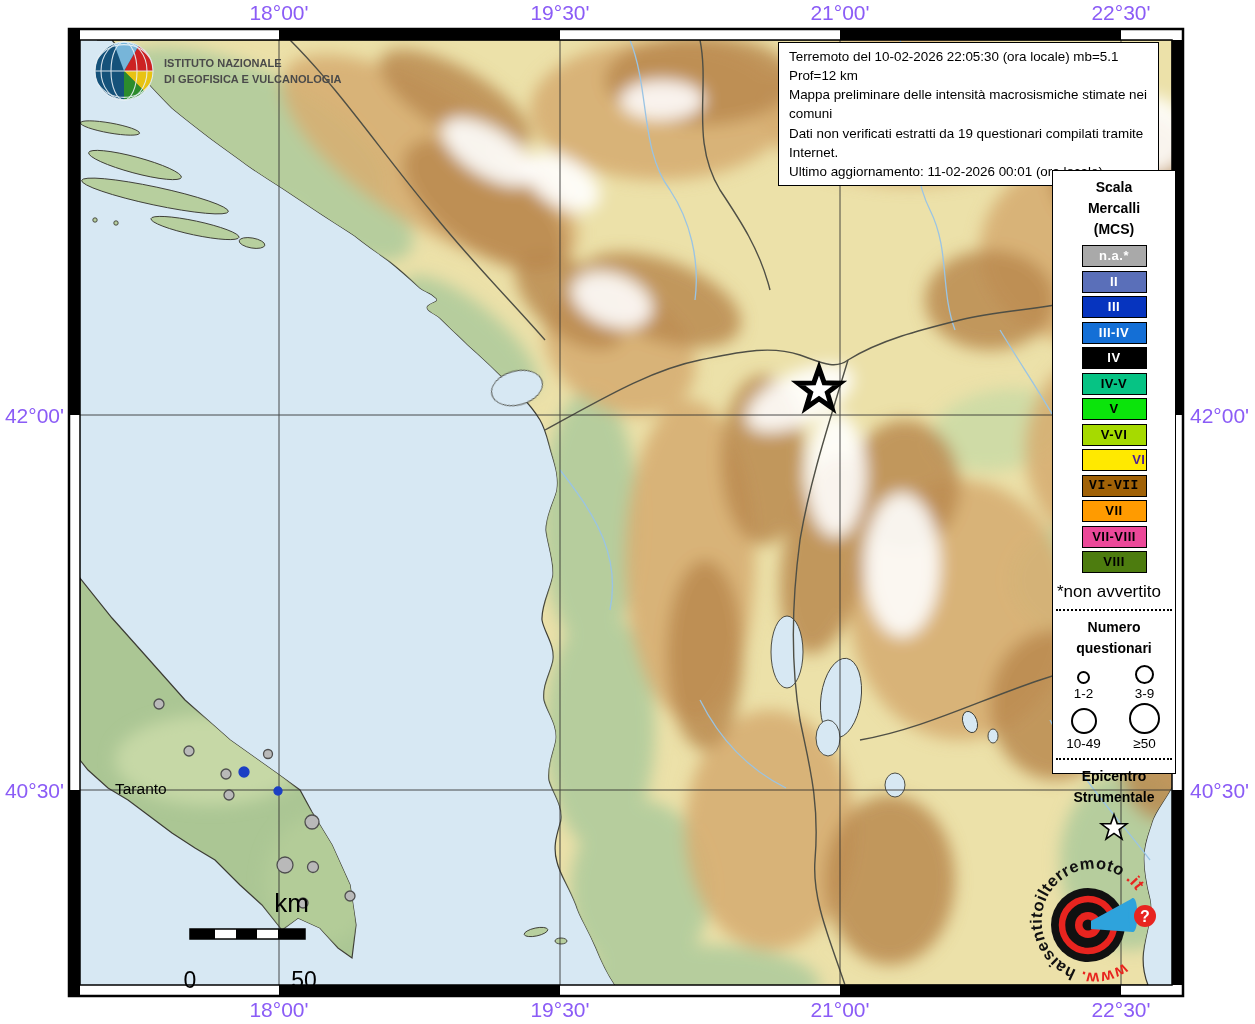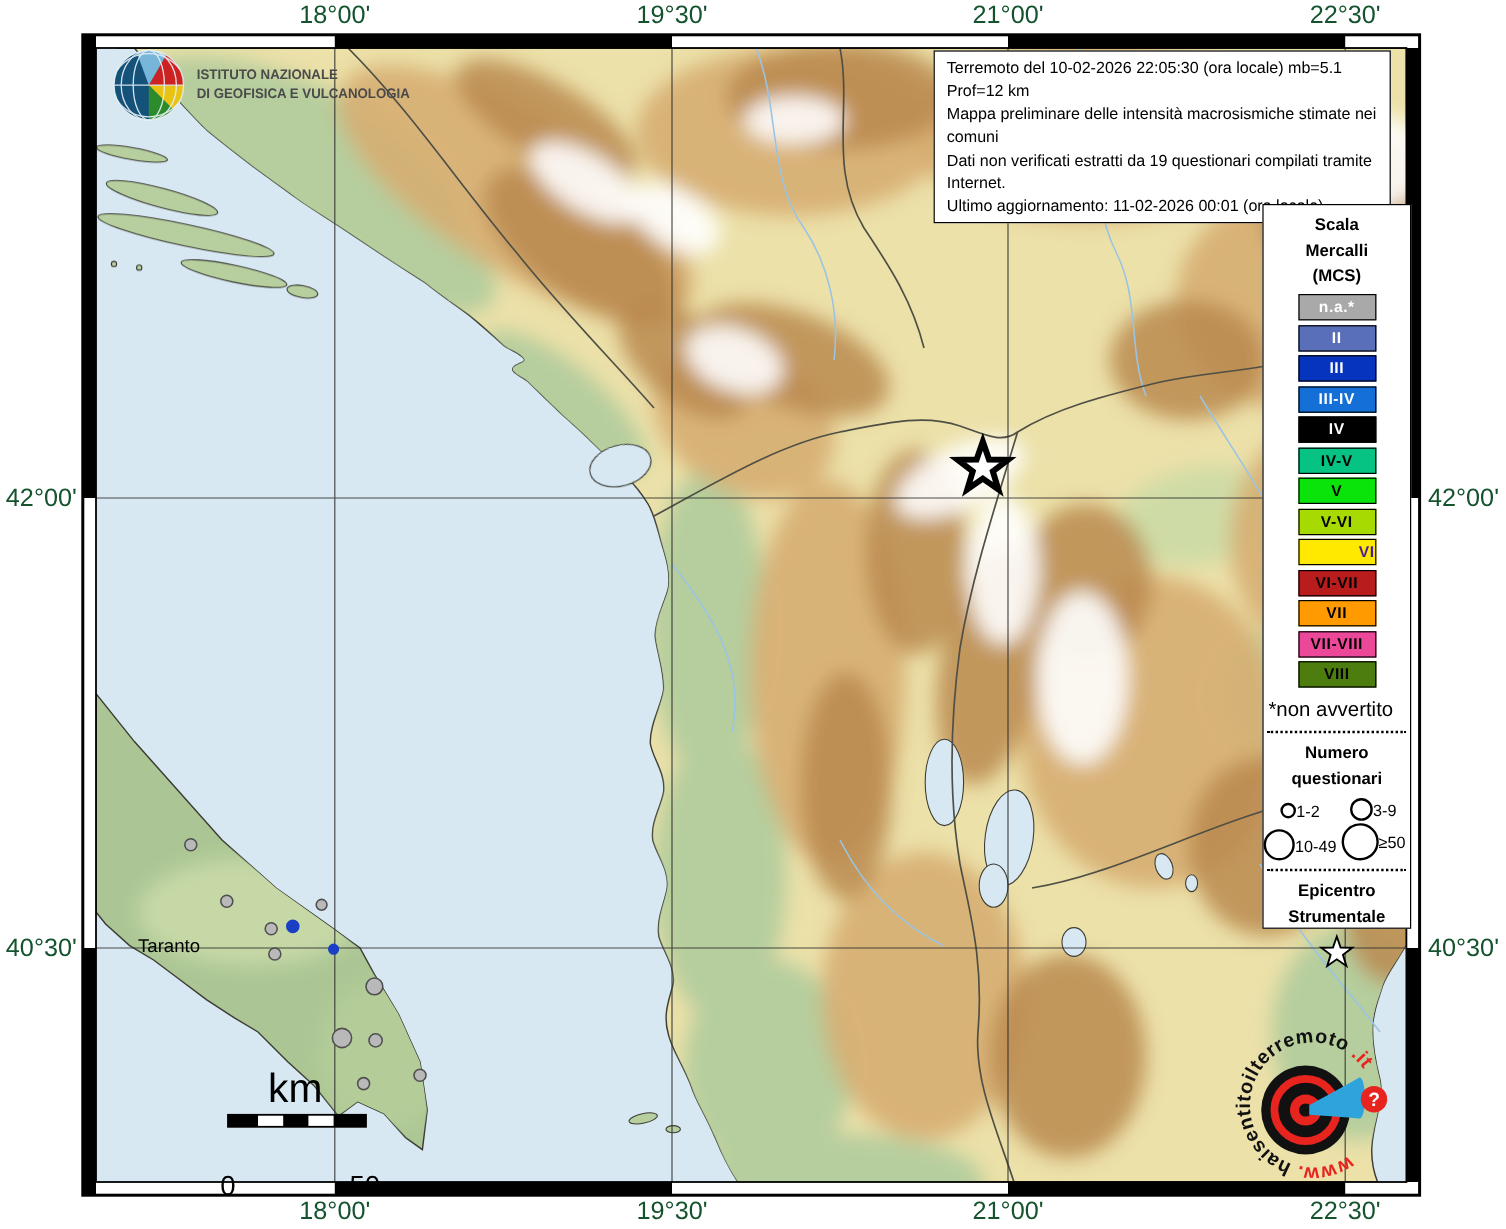--- a/index.html
+++ b/index.html
@@ -1,19 +1,19 @@
 <!DOCTYPE html>
 <html><head>
 <meta charset="utf-8">
 <style>
   html,body{margin:0;padding:0;background:#ffffff;}
   #stage{position:relative;width:1255px;height:1024px;background:#ffffff;overflow:hidden;
          font-family:"Liberation Sans",sans-serif;color:#000;}
   #mapsvg{position:absolute;left:0;top:0;}
-  .axis-label{position:absolute;font-size:21px;color:#14532d;white-space:nowrap;}
+  .axis-label{position:absolute;font-size:21px;color:#8b5cf6;white-space:nowrap;}
   .axis-top{top:1px;transform:translateX(-50%);}
   .axis-bottom{top:998px;transform:translateX(-50%);}
   .axis-left{left:0;width:64px;text-align:right;}
   .axis-right{left:1190px;width:64px;text-align:left;}
   
   #info-box{position:absolute;left:778px;top:42px;width:381px;background:#fff;
     border:1.5px solid #000;padding:4px 10px;font-size:13.4px;line-height:1.43;
     white-space:pre-line;box-sizing:border-box;}
   
   #ingv{position:absolute;left:93px;top:40px;display:flex;align-items:center;}
@@ -23,27 +23,27 @@
   #legend{position:absolute;left:1052px;top:170px;width:124px;height:604px;background:#fff;
     border:1.5px solid #000;box-sizing:border-box;padding-top:6px;}
   #legend .lg-title{font-size:14px;font-weight:bold;text-align:center;line-height:1.5;white-space:pre-line;}
   #legend-scale{margin-top:5px;}
   .chip{width:63px;height:20px;margin:3.5px auto 0 auto;border:1px solid #000;
     text-align:center;font-size:13px;font-weight:bold;line-height:20px;letter-spacing:.5px;}
   .lg-foot{font-size:17px;margin:9px 0 0 4px;}
   .lg-div{border-top:2px dotted #000;margin:7px 3px 6px 3px;height:0;}
   #legend-quest{display:grid;grid-template-columns:1fr 1fr;justify-items:center;
     align-items:end;row-gap:2px;margin-top:6px;}
-  .qc-cell{display:flex;flex-direction:row;align-items:center;justify-content:end;}
+  .qc-cell{display:flex;flex-direction:column;align-items:center;justify-content:end;}
   .qc-circle{border:2px solid #000;border-radius:50%;background:#fff;}
   .qc-label{font-size:13.5px;margin-top:2px;}
   .lg-star{display:block;margin:4px auto 0 auto;}
   
   #scalebar{position:absolute;left:183px;top:888px;width:140px;}
-  #scalebar .km{font-size:34px;text-align:center;width:126px;}
+  #scalebar .km{font-size:26px;text-align:right;width:126px;}
   #scalebar .nums{position:relative;height:24px;font-size:23px;}
   #scalebar .n0{position:absolute;left:7px;top:0;transform:translateX(-50%);}
   #scalebar .n50{position:absolute;left:121px;top:0;transform:translateX(-50%);}
   #taranto{position:absolute;left:115px;top:780px;font-size:15.5px;}
   
   #hsit{position:absolute;left:1010px;top:845px;}
 </style>
 </head>
 <body>
 
@@ -280,21 +280,21 @@
     <div id="legend-scale">
         <div class="chip" style="background: rgb(169, 169, 169); color: rgb(255, 255, 255);">n.a.*</div>
         <div class="chip" style="background: rgb(90, 111, 185); color: rgb(255, 255, 255);">II</div>
         <div class="chip" style="background: rgb(6, 52, 191); color: rgb(255, 255, 255);">III</div>
         <div class="chip" style="background: rgb(20, 111, 214); color: rgb(255, 255, 255);">III-IV</div>
         <div class="chip" style="background: #000000; color: rgb(255, 255, 255);">IV</div>
         <div class="chip" style="background: rgb(6, 195, 132); color: rgb(0, 0, 0);">IV-V</div>
         <div class="chip" style="background: rgb(11, 228, 11); color: rgb(0, 0, 0);">V</div>
         <div class="chip" style="background: rgb(166, 218, 0); color: rgb(0, 0, 0);">V-VI</div>
         <div class="chip" style="background: rgb(255, 233, 0); color: #4c1d95; text-align: right;">VI</div>
-        <div class="chip" style="background: #b91c1c; color: rgb(0, 0, 0);">VI-VII</div>
+        <div class="chip" style="background: #a16207; color: rgb(0, 0, 0); font-family: Liberation Mono, monospace;">VI-VII</div>
         <div class="chip" style="background: rgb(255, 155, 0); color: rgb(0, 0, 0);">VII</div>
         <div class="chip" style="background: #ec4899; color: rgb(0, 0, 0);">VII-VIII</div>
         <div class="chip" style="background: #4d7c0f; color: rgb(0, 0, 0);">VIII</div>
       </div>
     <div class="lg-foot">*non avvertito</div>
     <div class="lg-div"></div>
     <div class="lg-title">Numero
 questionari</div>
     <div id="legend-quest">
         <div class="qc-cell">

